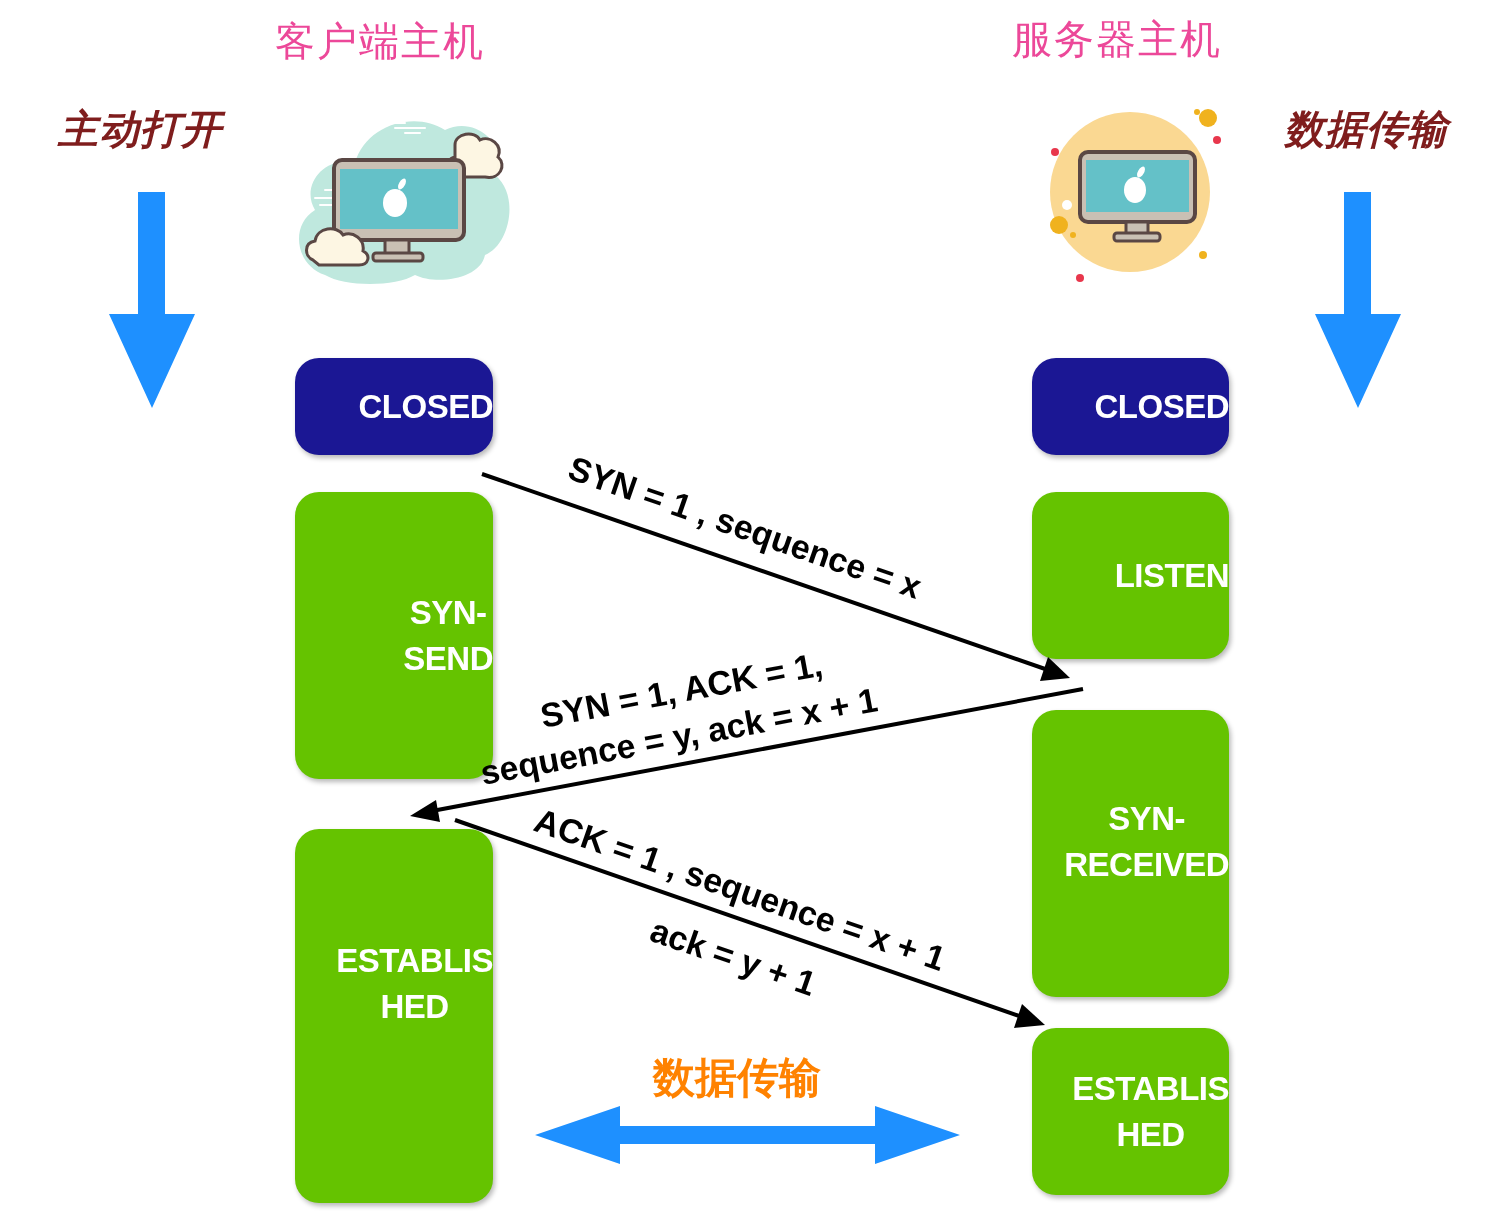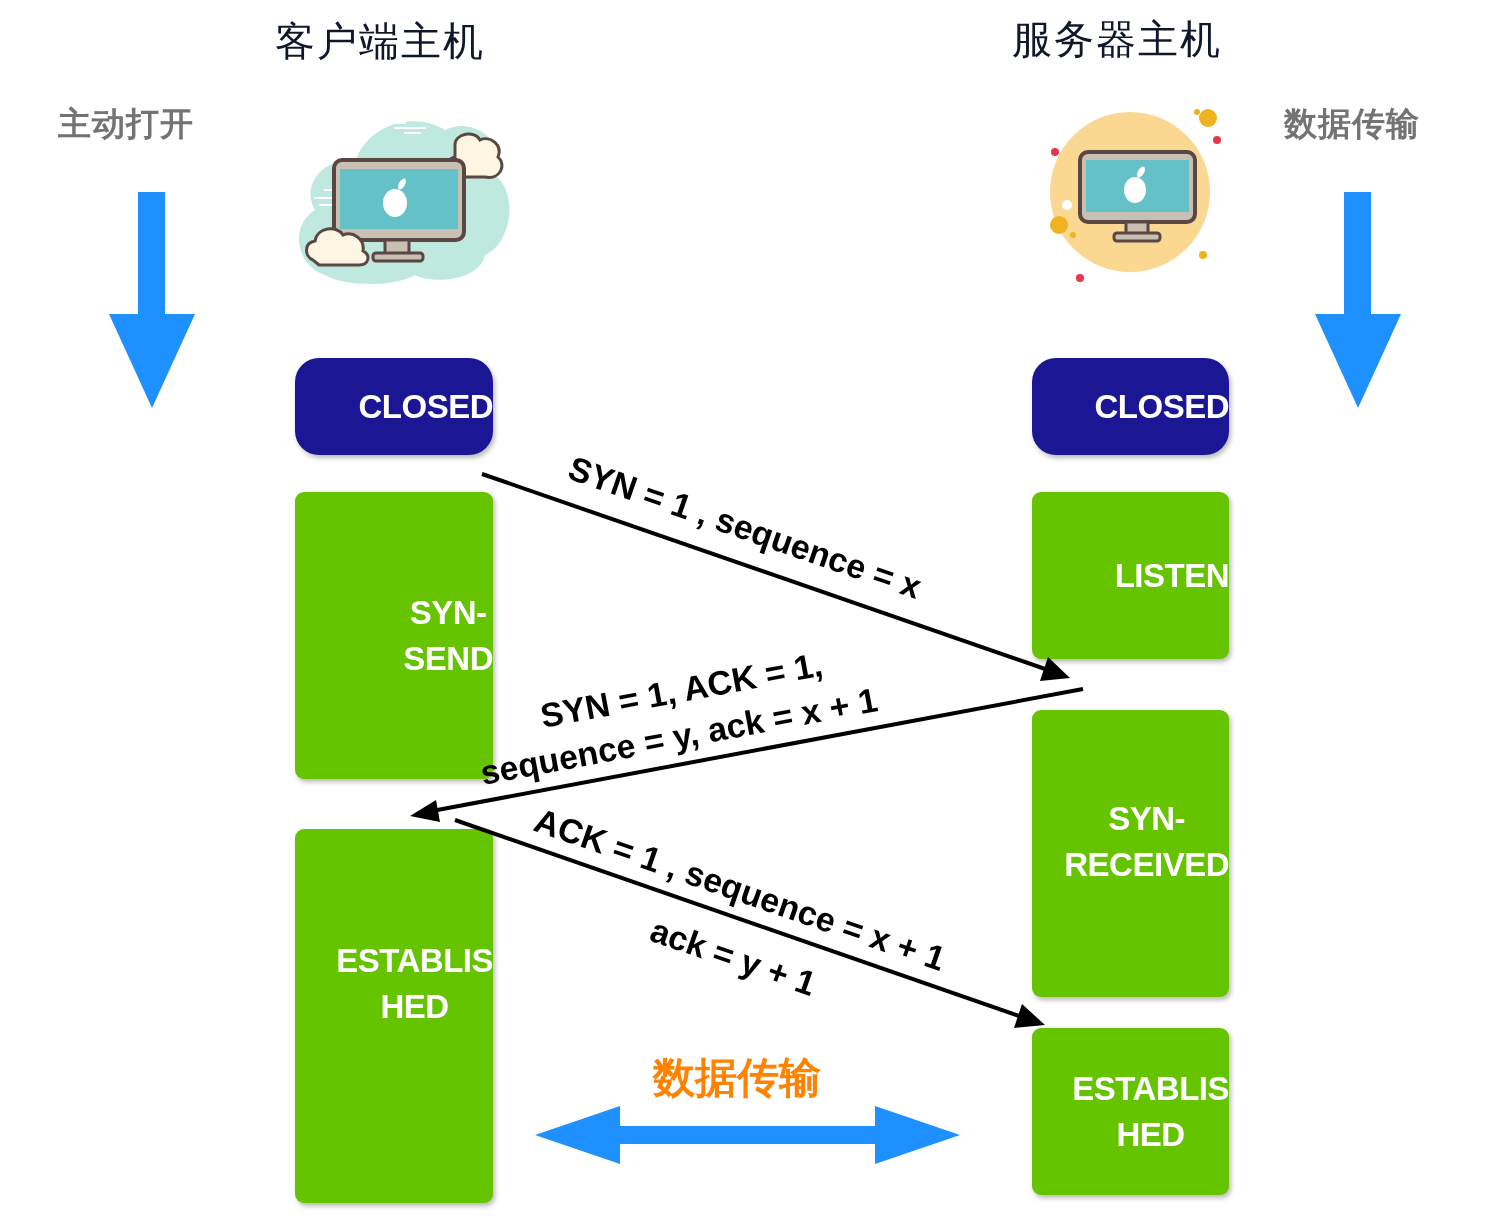--- a/index.html
+++ b/index.html
@@ -1,28 +1,28 @@
 <!DOCTYPE html>
 <html><head>
 <meta charset="utf-8">
 <style>
   html, body { margin: 0; padding: 0; background: #ffffff; }
   body { width: 1508px; height: 1222px; position: relative; overflow: hidden;
          font-family: "Liberation Sans", "DejaVu Sans", sans-serif; }
   .abs { position: absolute; }
-  .host-title { font-size: 40px; color: #0f172a; white-space: nowrap; letter-spacing: 2px;
+  .host-title { font-size: 40px; color: #ec4899; white-space: nowrap; letter-spacing: 2px;
                 font-family: "DejaVu Sans", sans-serif; }
-  .mode-label { font-size: 33px; color: #737373; font-weight: bold; white-space: nowrap;
-                font-family: "DejaVu Sans", sans-serif; letter-spacing: 1px; }
+  .mode-label { font-size: 40px; color: #7f1d1d; font-weight: bold; white-space: nowrap;
+                font-family: "DejaVu Sans", sans-serif; letter-spacing: 1px; font-style: italic; }
   .state { position: absolute; display: flex; align-items: center; justify-content: flex-end;
            text-align: center; color: #fff; font-weight: bold; font-size: 33px; line-height: 46px;
            border-radius: 24px; box-shadow: 2px 3px 5px rgba(0,0,0,0.28);
            font-family: "Liberation Sans", sans-serif; letter-spacing: -0.5px; }
   .state.closed { background: #1b1794; }
-  .state.green { background: #65c300; border-radius: 9px; }
+  .state.green { background: #65c300; }
   .state span { display: block; white-space: pre-line; }
   svg.overlay { position: absolute; left: 0; top: 0; }
   .msg { font-family: "Liberation Sans", sans-serif; font-weight: bold; font-size: 34px; fill: #000; }
   .data-label { font-size: 42px; color: #ff8200; font-weight: bold; white-space: nowrap;
                 font-family: "DejaVu Sans", sans-serif; }
 </style>
 </head>
 <body>
 
 <div class="abs host-title" style="left:275px; top:14px;">客户端主机</div>

